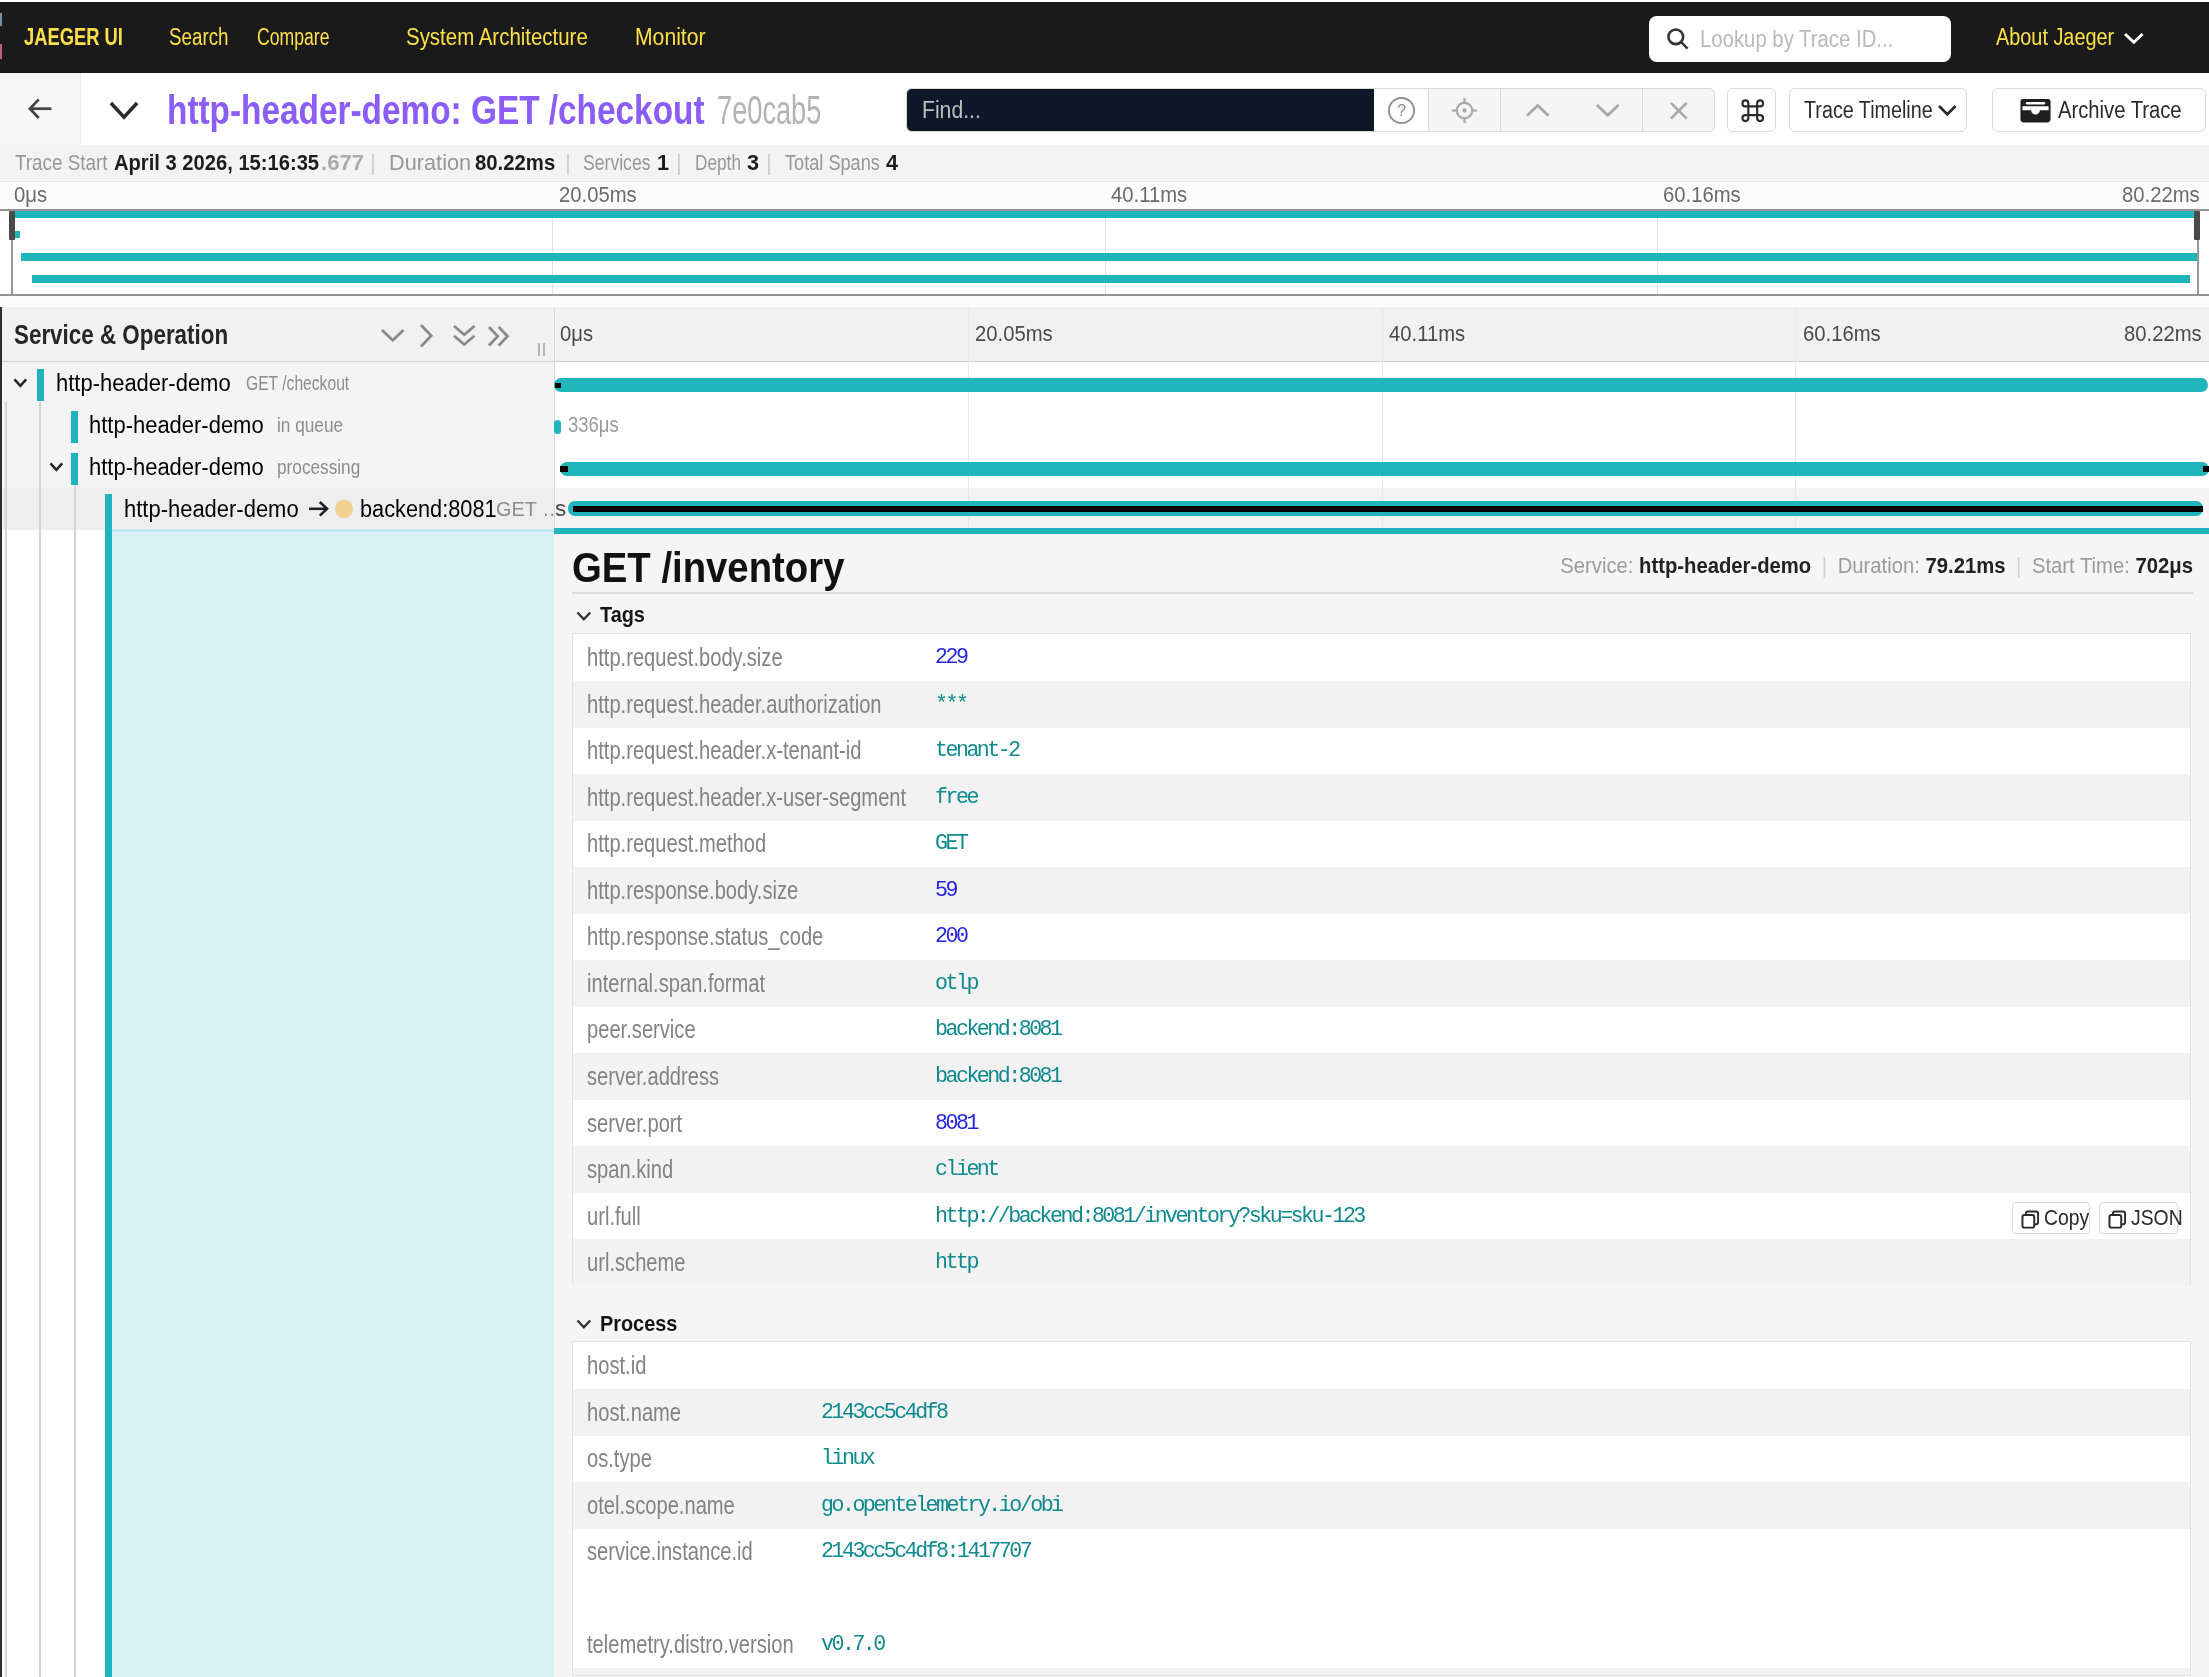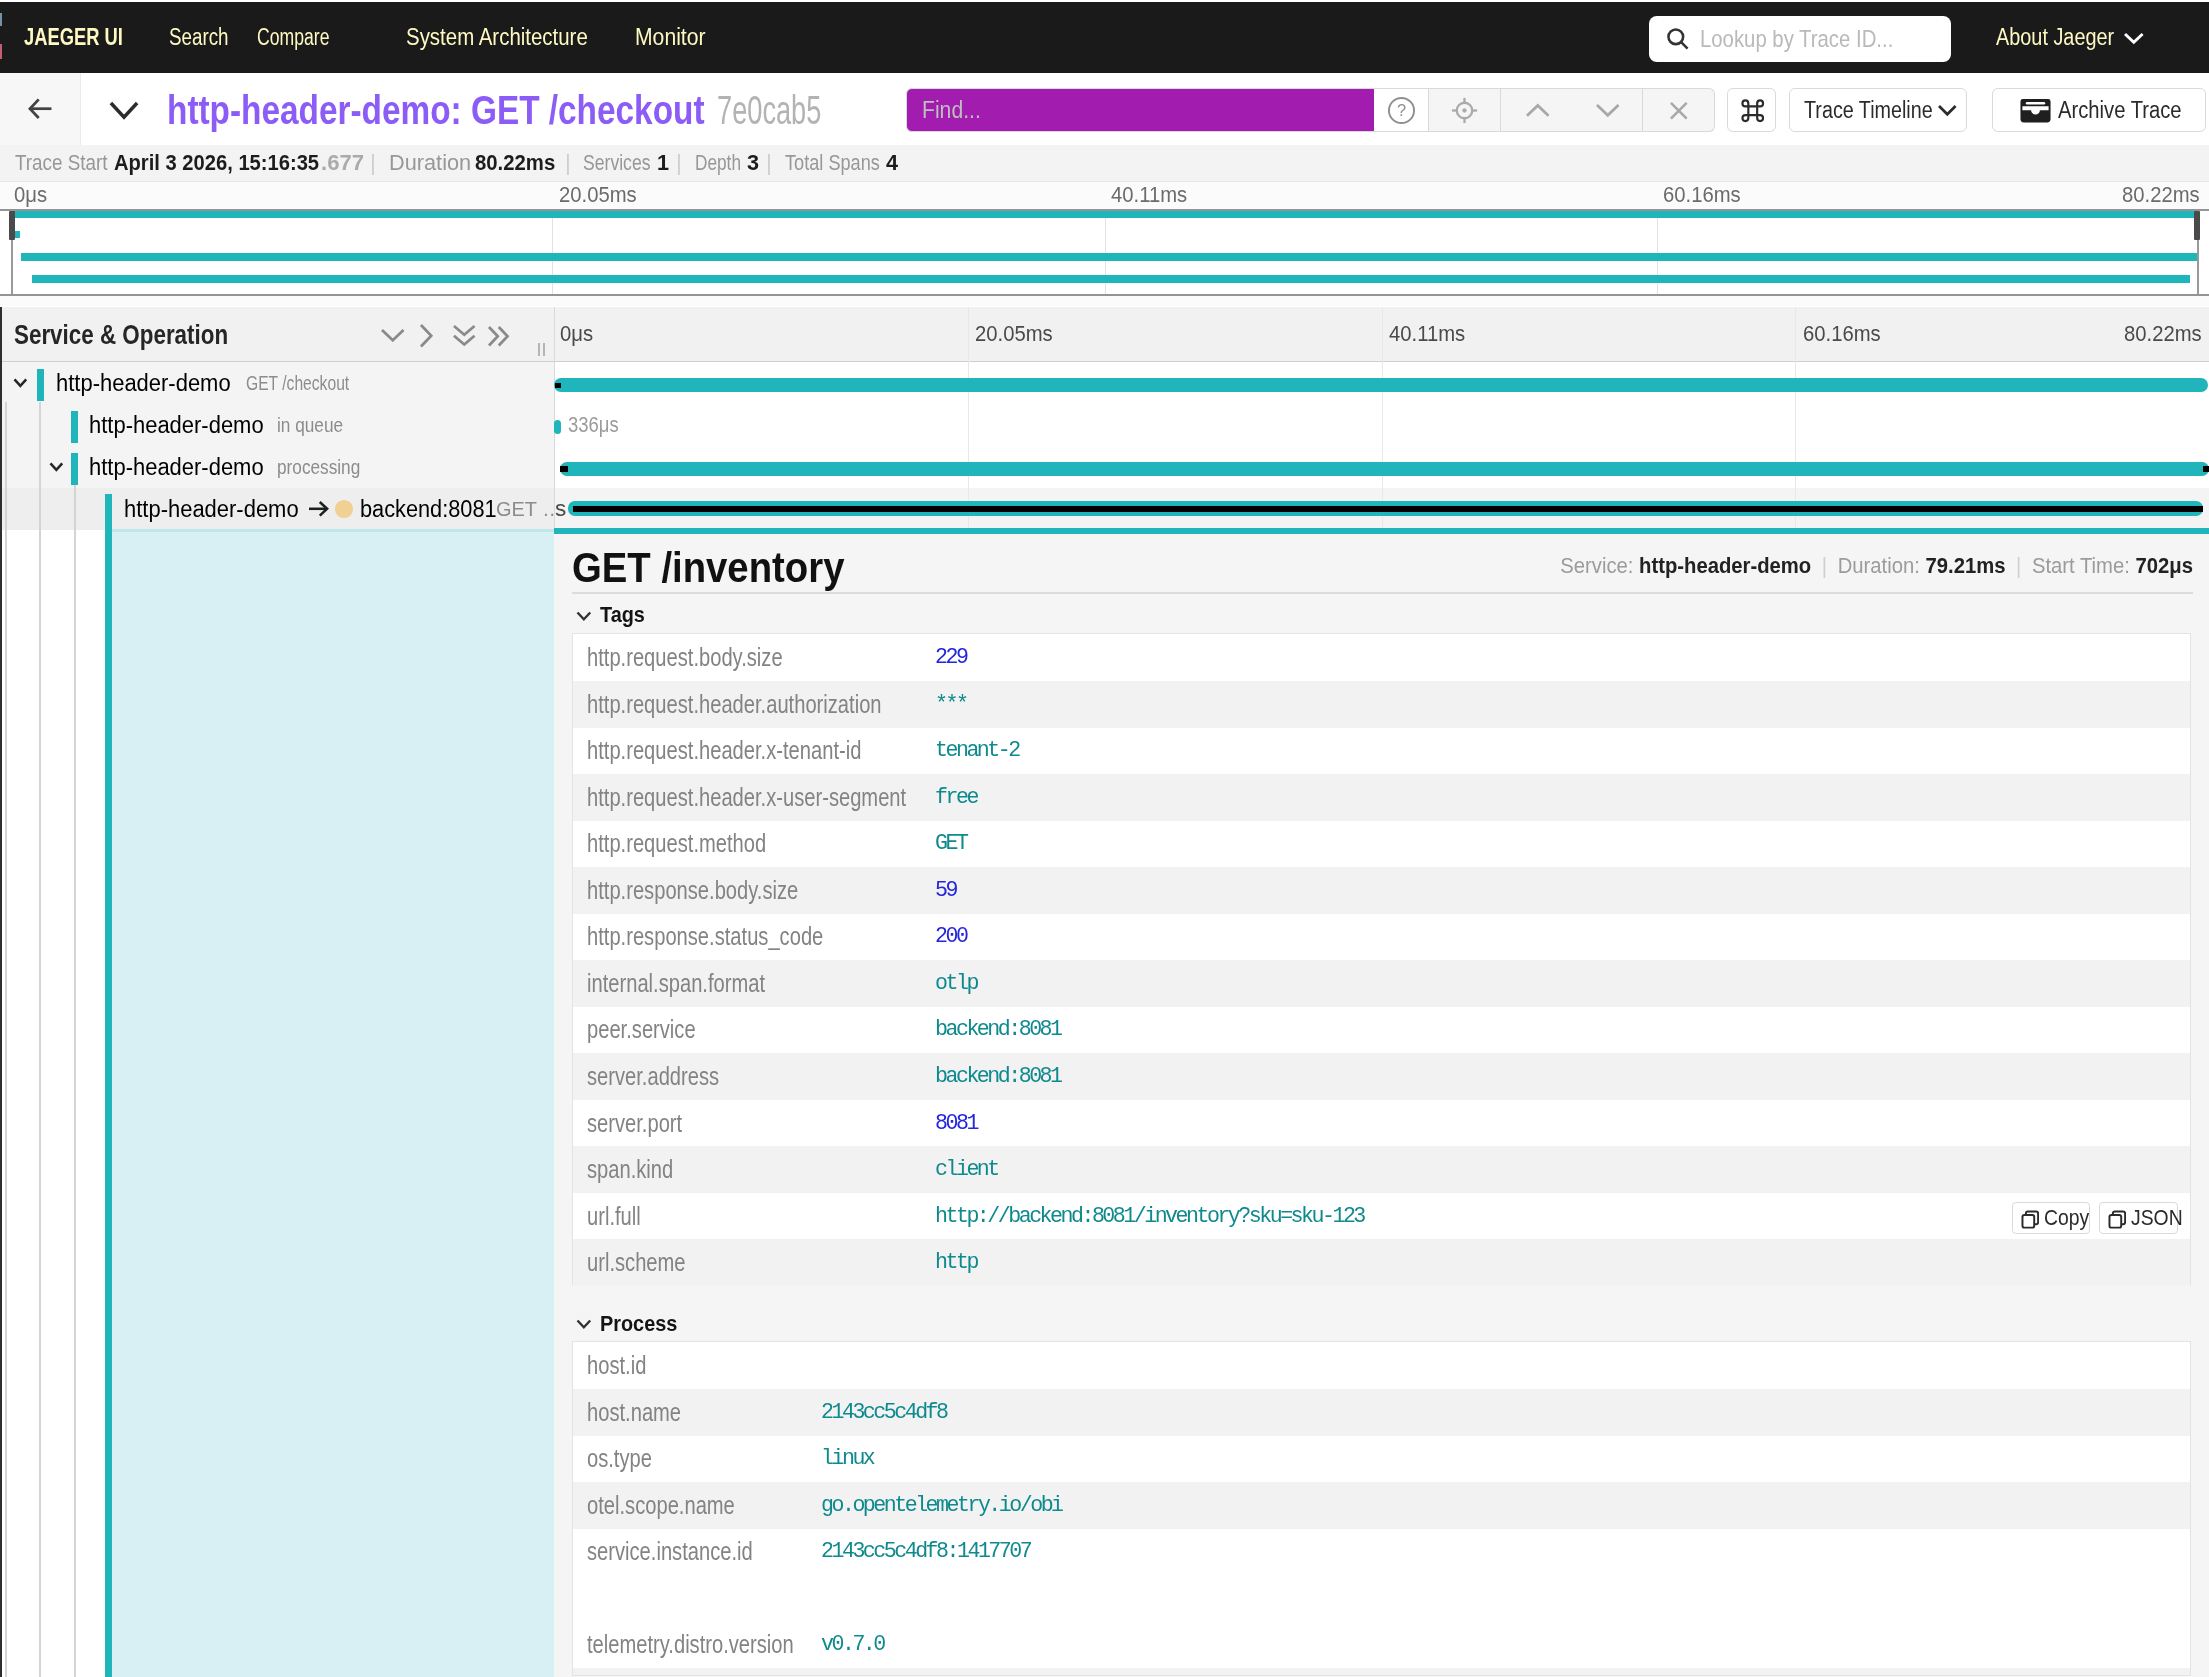--- a/index.html
+++ b/index.html
@@ -1,21 +1,21 @@
 <!DOCTYPE html>
 <html><head>
 <meta charset="utf-8">
 <style>
 * { margin:0; padding:0; box-sizing:border-box; }
 html,body { width:2209px; height:1677px; background:#fff; font-family:"Liberation Sans", sans-serif; overflow:hidden; }
 #root { position:absolute; left:0; top:0; width:2209px; height:1677px; overflow:hidden; }
 .abs { position:absolute; }
 .sx { display:inline-block; transform-origin:0 50%; white-space:nowrap; }
 #nav { left:0; top:2px; width:2209px; height:71px; background:#1a1a1a; }
-.navitem { top:0; height:71px; line-height:71px; color:#fef9c3; font-size:23.5px; }
+.navitem { top:0; height:71px; line-height:71px; color:#fde047; font-size:23.5px; }
 #lookup { left:1649px; top:13.7px; width:302px; height:46px; background:#fff; border-radius:7.8px; }
 #phdr { left:0; top:73px; width:2209px; height:73px; background:#fff; }
 .btn { background:#fff; border:1px solid #d9d9d9; border-radius:5.9px; }
 .seg { border:1px solid #d9d9d9; border-left:none; position:absolute; }
 #stats { left:0; top:145px; width:2209px; height:37px; background:#f3f3f3; border-bottom:1px solid #e6e6e6; font-size:22.5px; }
 #stats > span { position:absolute; top:0; line-height:36px; white-space:nowrap; display:inline-block; transform-origin:0 50%; }
 .slab { color:#979797; }
 .sval { color:#1c1c1c; font-weight:bold; }
 .ssep { color:#cfcfcf; }
 #map { left:0; top:182px; width:2209px; height:124px; background:#fbfbfb; }
@@ -70,21 +70,21 @@
 <div class="abs" style="left:0;top:0;width:81px;height:73px;background:#f7f7f7;border-right:1px solid #ebebeb"></div>
 <svg class="abs" style="left:26.5px;top:21.6px" width="27.4" height="27.4" viewBox="0 0 28 28">
         <line x1="25" y1="14" x2="3" y2="14" stroke="#434343" stroke-width="2.8"></line>
         <polyline points="12,4.5 3,14 12,23.5" fill="none" stroke="#434343" stroke-width="2.8"></polyline>
       </svg>
 <svg class="abs" style="left:108px;top:26.5px" width="32" height="20.6" viewBox="0 0 33 21">
         <polyline points="3,3 16.5,17.5 30,3" fill="none" stroke="#2b2b2b" stroke-width="3.6"></polyline>
       </svg>
 <div class="abs" style="left:167px;top:0;height:73px;line-height:74px;font-size:40px;font-weight:bold;color:#8b5cf6" id="title"><span class="sx " style="transform:scaleX(0.834);" id="t1">http-header-demo: GET /checkout</span></div>
 <div class="abs" style="left:717px;top:0;height:73px;line-height:74px;font-size:40px;color:#b3b3b3"><span class="sx " style="transform:scaleX(0.68);" id="t2">7e0cab5</span></div>
-<div class="abs" style="left:906px;top:14.7px;width:469px;height:44px;border:1px solid #d9d9d9;border-radius:5.9px 0 0 5.9px;background:#a21caf">
+<div class="abs" style="left:906px;top:14.7px;width:469px;height:44px;border:1px solid #d9d9d9;border-radius:5.9px 0 0 5.9px;background:#0f172a">
 <div class="abs" style="left:14.7px;top:0;line-height:43px;font-size:23.5px;color:#bfbfbf"><span class="sx " style="transform:scaleX(0.9);">Find...</span></div>
       </div>
 <div class="seg" style="left:1374px;top:14.7px;width:55px;height:44px;background:#fff">
 <svg class="abs" style="left:12.7px;top:6.9px" width="29" height="29" viewBox="0 0 30 30">
           <circle cx="15" cy="15" r="13" fill="none" stroke="#8f8f8f" stroke-width="2"></circle>
           <text x="15" y="21" font-size="17" fill="#8f8f8f" text-anchor="middle" font-family="Liberation Sans">?</text>
         </svg>
       </div>
 <div class="seg" style="left:1429px;top:14.7px;width:72px;height:44px;background:#f5f5f5">
 <svg class="abs" style="left:20.6px;top:6.9px" width="29" height="29" viewBox="0 0 30 30">

